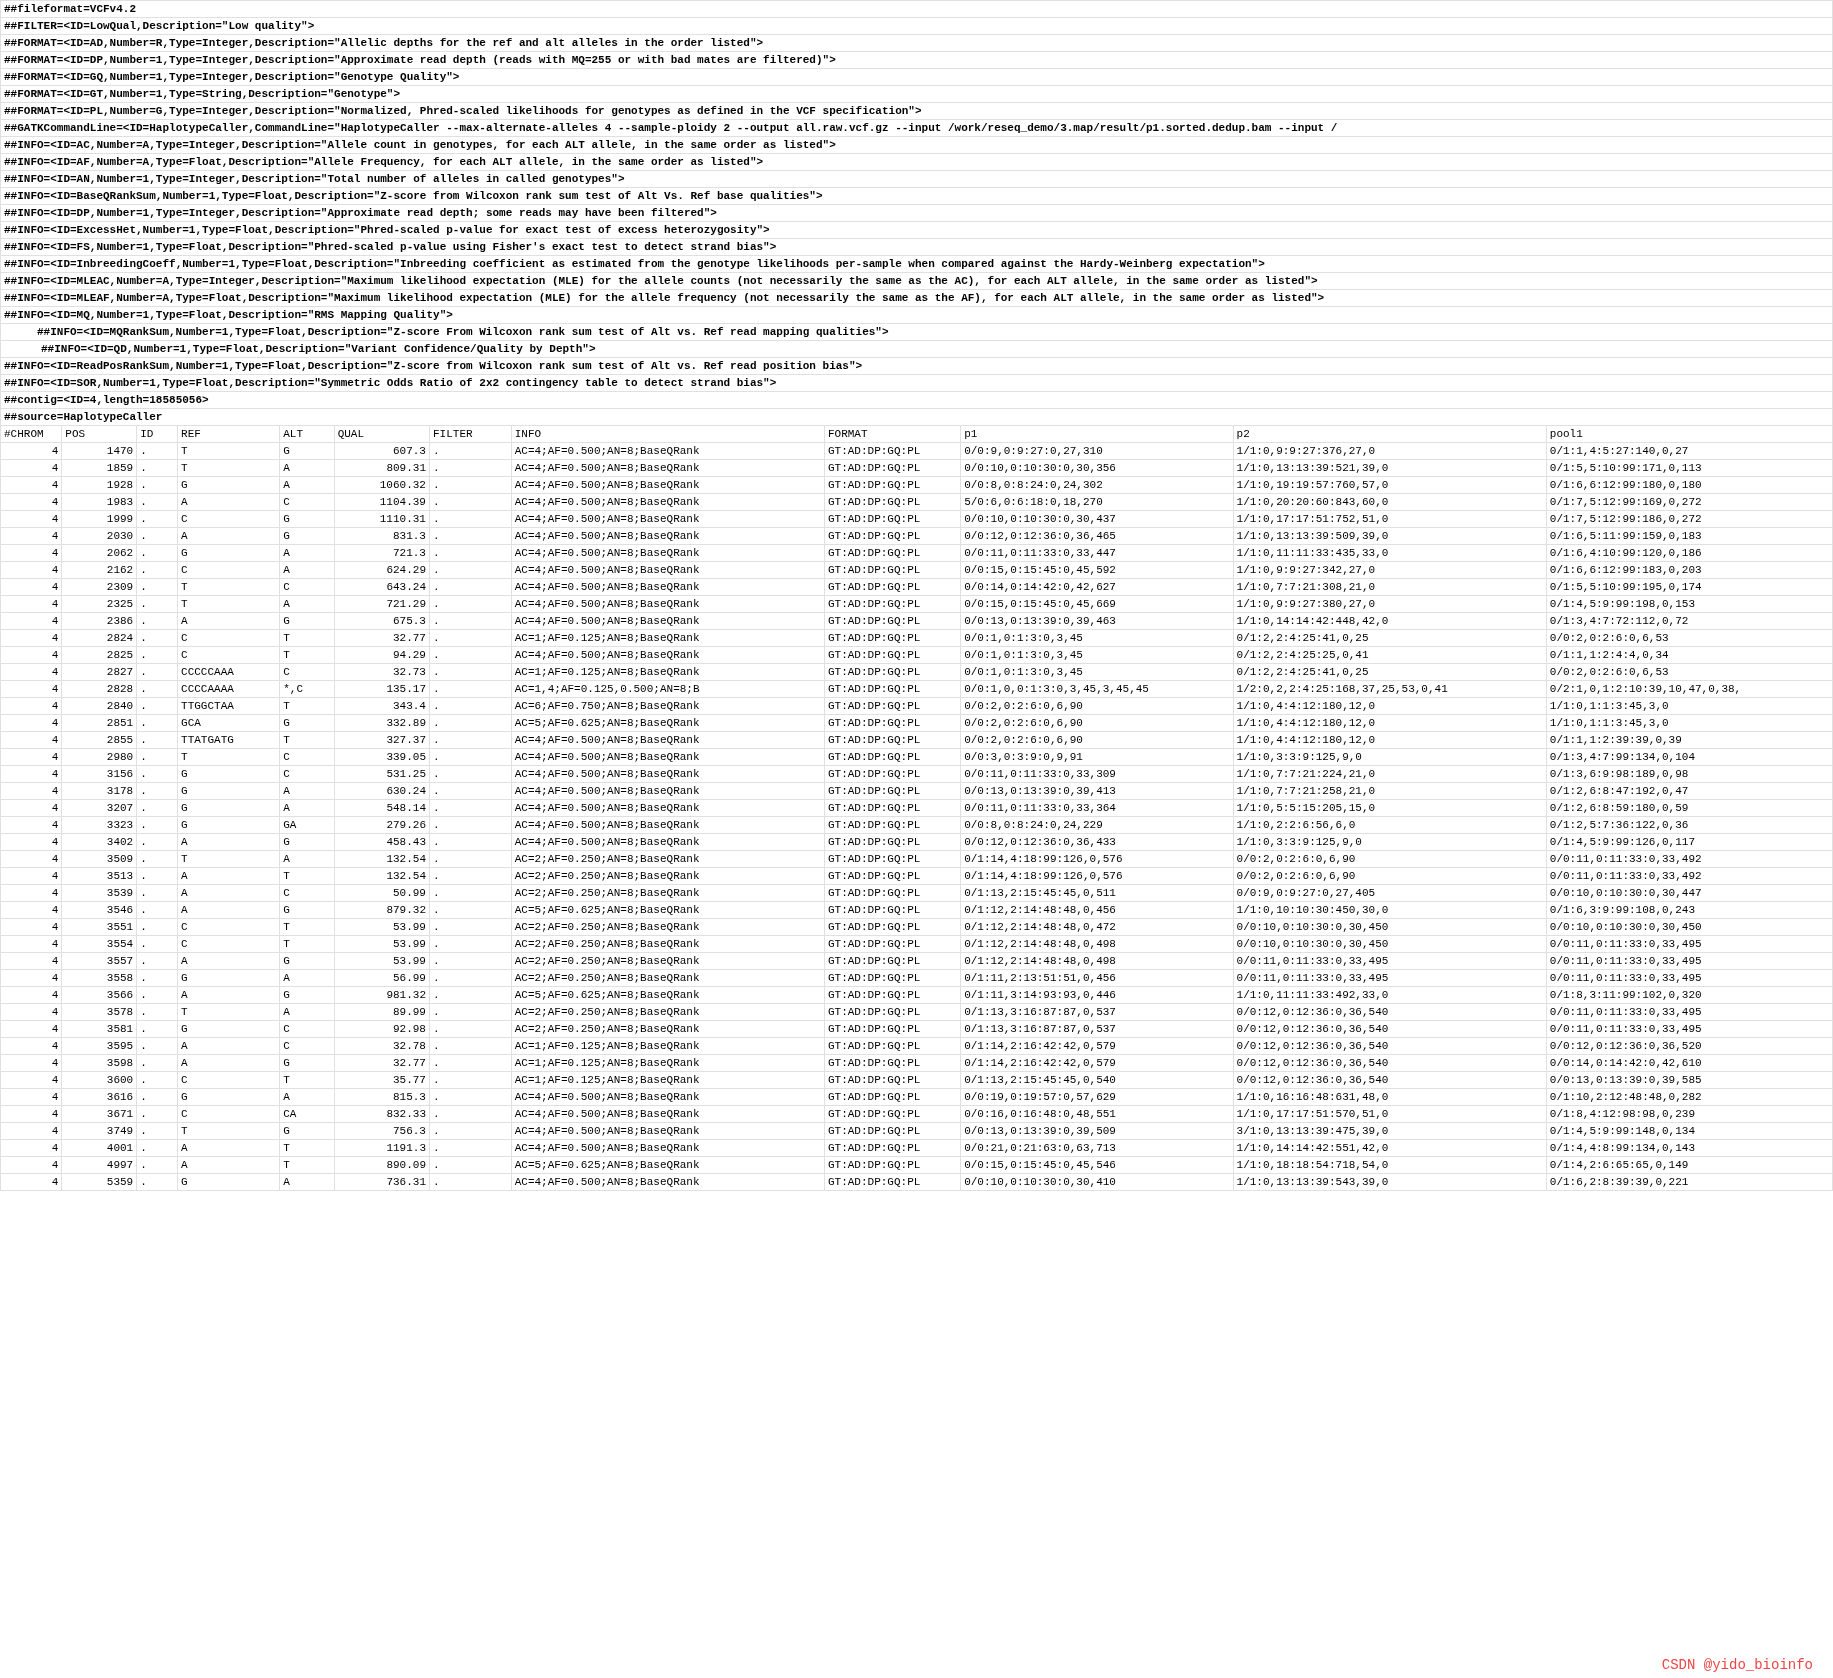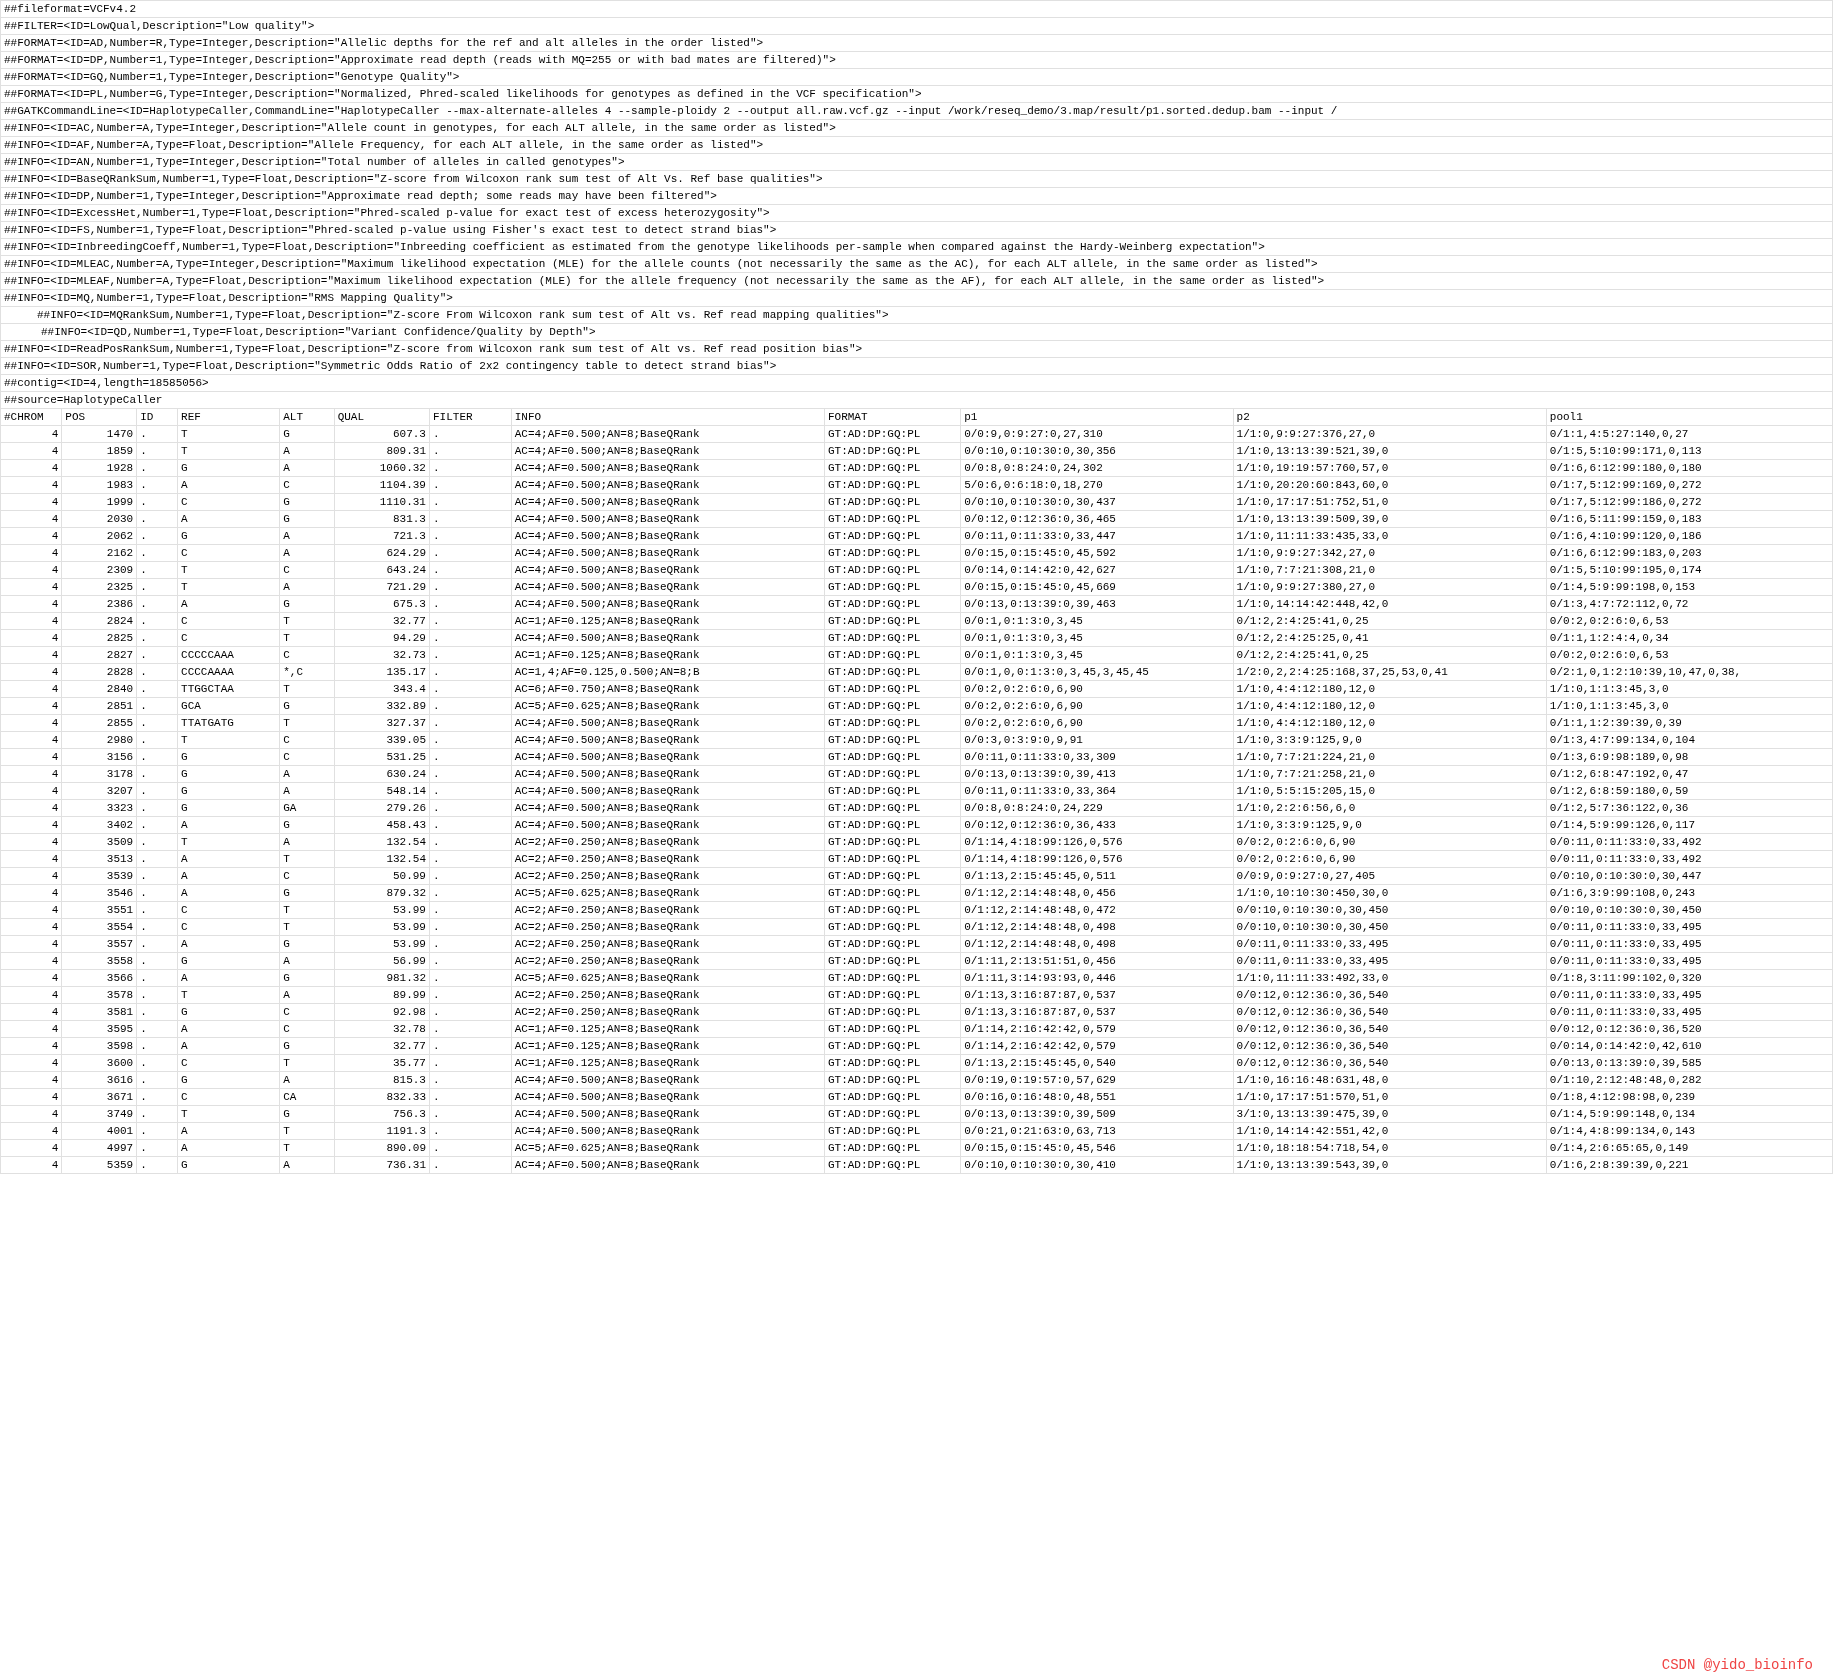--- a/index.html
+++ b/index.html
@@ -1,19 +1,19 @@
 <!DOCTYPE html>
 <html><head>
 <meta charset="utf-8">
 <style>
   * { margin: 0; padding: 0; box-sizing: border-box; }
   body { font-family: "Courier New", monospace; font-size: 11px; background: #fff; color: #000; width: 1833px; }
   table { border-collapse: collapse; width: 100%; table-layout: fixed; }
   td, th { border: 1px solid #e0e0e0; padding: 1px 3px; overflow: hidden; white-space: nowrap; text-overflow: clip; height: 17px; vertical-align: middle; font-size: 11px; }
-  .header-row td { font-family: "Courier New", monospace; font-size: 11px; }
+  .header-row td { font-family: "Courier New", monospace; font-size: 11px; font-weight: bold; }
   .col-header-row td { font-weight: normal; }
   .num { text-align: right; }
   .txt { text-align: left; }
   col.c0 { width: 45px; }
   col.c1 { width: 55px; }
   col.c2 { width: 30px; }
   col.c3 { width: 75px; }
   col.c4 { width: 40px; }
   col.c5 { width: 70px; }
   col.c6 { width: 60px; }
@@ -52,20 +52,23 @@
       <tr class="header-row">
         <td colspan="12" class="txt" style="position: relative; overflow: visible;">##FORMAT=&lt;ID=AD,Number=R,Type=Integer,Description="Allelic depths for the ref and alt alleles in the order listed"&gt;</td>
       </tr>
       <tr class="header-row">
         <td colspan="12" class="txt" style="position: relative; overflow: visible;">##FORMAT=&lt;ID=DP,Number=1,Type=Integer,Description="Approximate read depth (reads with MQ=255 or with bad mates are filtered)"&gt;</td>
       </tr>
       <tr class="header-row">
         <td colspan="12" class="txt" style="position: relative; overflow: visible;">##FORMAT=&lt;ID=GQ,Number=1,Type=Integer,Description="Genotype Quality"&gt;</td>
       </tr>
       <tr class="header-row">
+        <td colspan="12" class="txt" style="position: relative; overflow: visible;">##FORMAT=&lt;ID=GT,Number=1,Type=String,Description="Genotype"&gt;</td>
+      </tr>
+      <tr class="header-row">
         <td colspan="12" class="txt" style="position: relative; overflow: visible;">##FORMAT=&lt;ID=PL,Number=G,Type=Integer,Description="Normalized, Phred-scaled likelihoods for genotypes as defined in the VCF specification"&gt;</td>
       </tr>
       <tr class="header-row">
         <td colspan="12" class="txt" style="position: relative; overflow: visible;">##GATKCommandLine=&lt;ID=HaplotypeCaller,CommandLine="HaplotypeCaller  --max-alternate-alleles 4 --sample-ploidy 2 --output all.raw.vcf.gz --input /work/reseq_demo/3.map/result/p1.sorted.dedup.bam --input /</td>
       </tr>
       <tr class="header-row">
         <td colspan="12" class="txt" style="position: relative; overflow: visible;">##INFO=&lt;ID=AC,Number=A,Type=Integer,Description="Allele count in genotypes, for each ALT allele, in the same order as listed"&gt;</td>
       </tr>
       <tr class="header-row">
         <td colspan="12" class="txt" style="position: relative; overflow: visible;">##INFO=&lt;ID=AF,Number=A,Type=Float,Description="Allele Frequency, for each ALT allele, in the same order as listed"&gt;</td>

